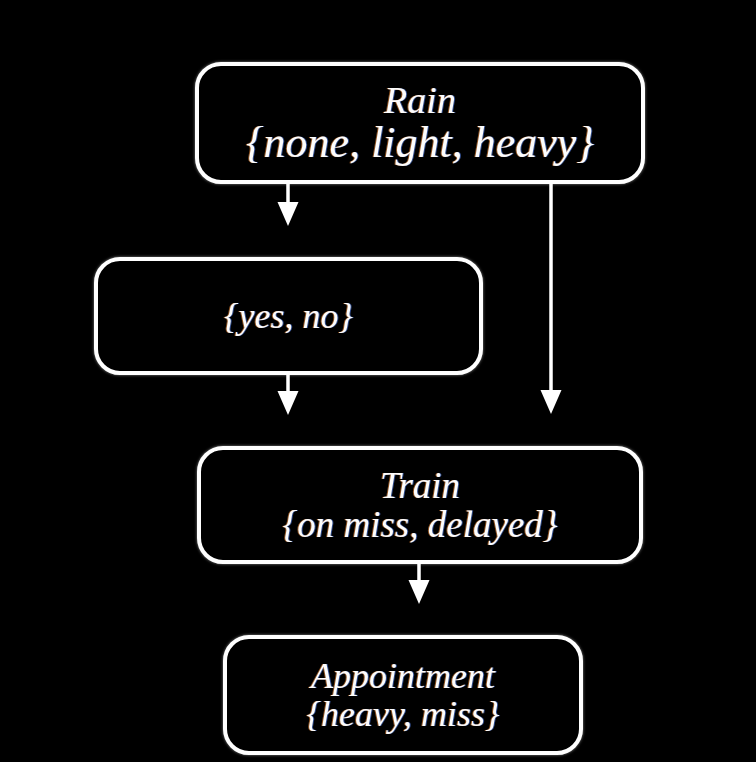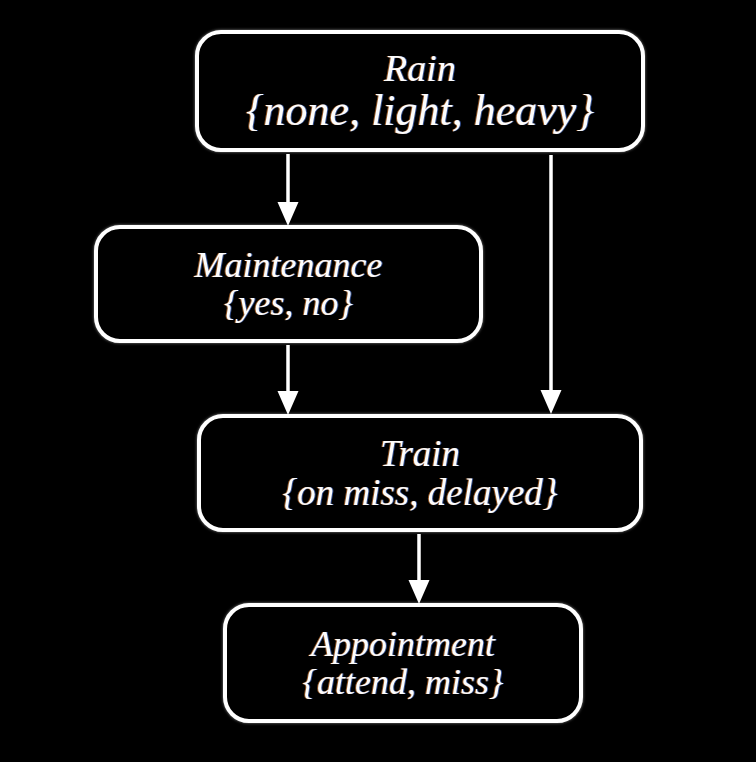--- a/index.html
+++ b/index.html
@@ -33,20 +33,21 @@
     background: #000000;
     display: flex;
     flex-direction: column;
     align-items: center;
     justify-content: center;
     color: #fdfdfd;
     font-style: italic;
     line-height: 1.06;
     text-align: center;
     box-shadow: 0 0 3px rgba(255,255,255,0.55);
+    margin-top: 32px;
   }
   .node .var-name {
     display: block;
     white-space: nowrap;
     text-shadow: -1px 0 rgba(255,150,60,0.55), 1px 0 rgba(90,140,255,0.55);
   }
   .node .var-domain {
     display: block;
     white-space: nowrap;
     text-shadow: -1px 0 rgba(255,150,60,0.55), 1px 0 rgba(90,140,255,0.55);
@@ -112,27 +113,26 @@
       <polygon class="edge-head" points="419,604 408.5,580 429.5,580"></polygon>
     </g>
   </svg>
 
   <div class="node" id="node-rain">
     <span class="var-name">Rain</span>
     <span class="var-domain">{none, light, heavy}</span>
   </div>
 
   <div class="node" id="node-maintenance">
-    <span class="var-name">Maintenance</span>
     <span class="var-domain">{yes, no}</span>
   </div>
 
   <div class="node" id="node-train">
     <span class="var-name">Train</span>
     <span class="var-domain">{on miss, delayed}</span>
   </div>
 
   <div class="node" id="node-appointment">
     <span class="var-name">Appointment</span>
-    <span class="var-domain">{attend, miss}</span>
+    <span class="var-domain">{heavy, miss}</span>
   </div>
 
 </div>
 
 </body></html>

